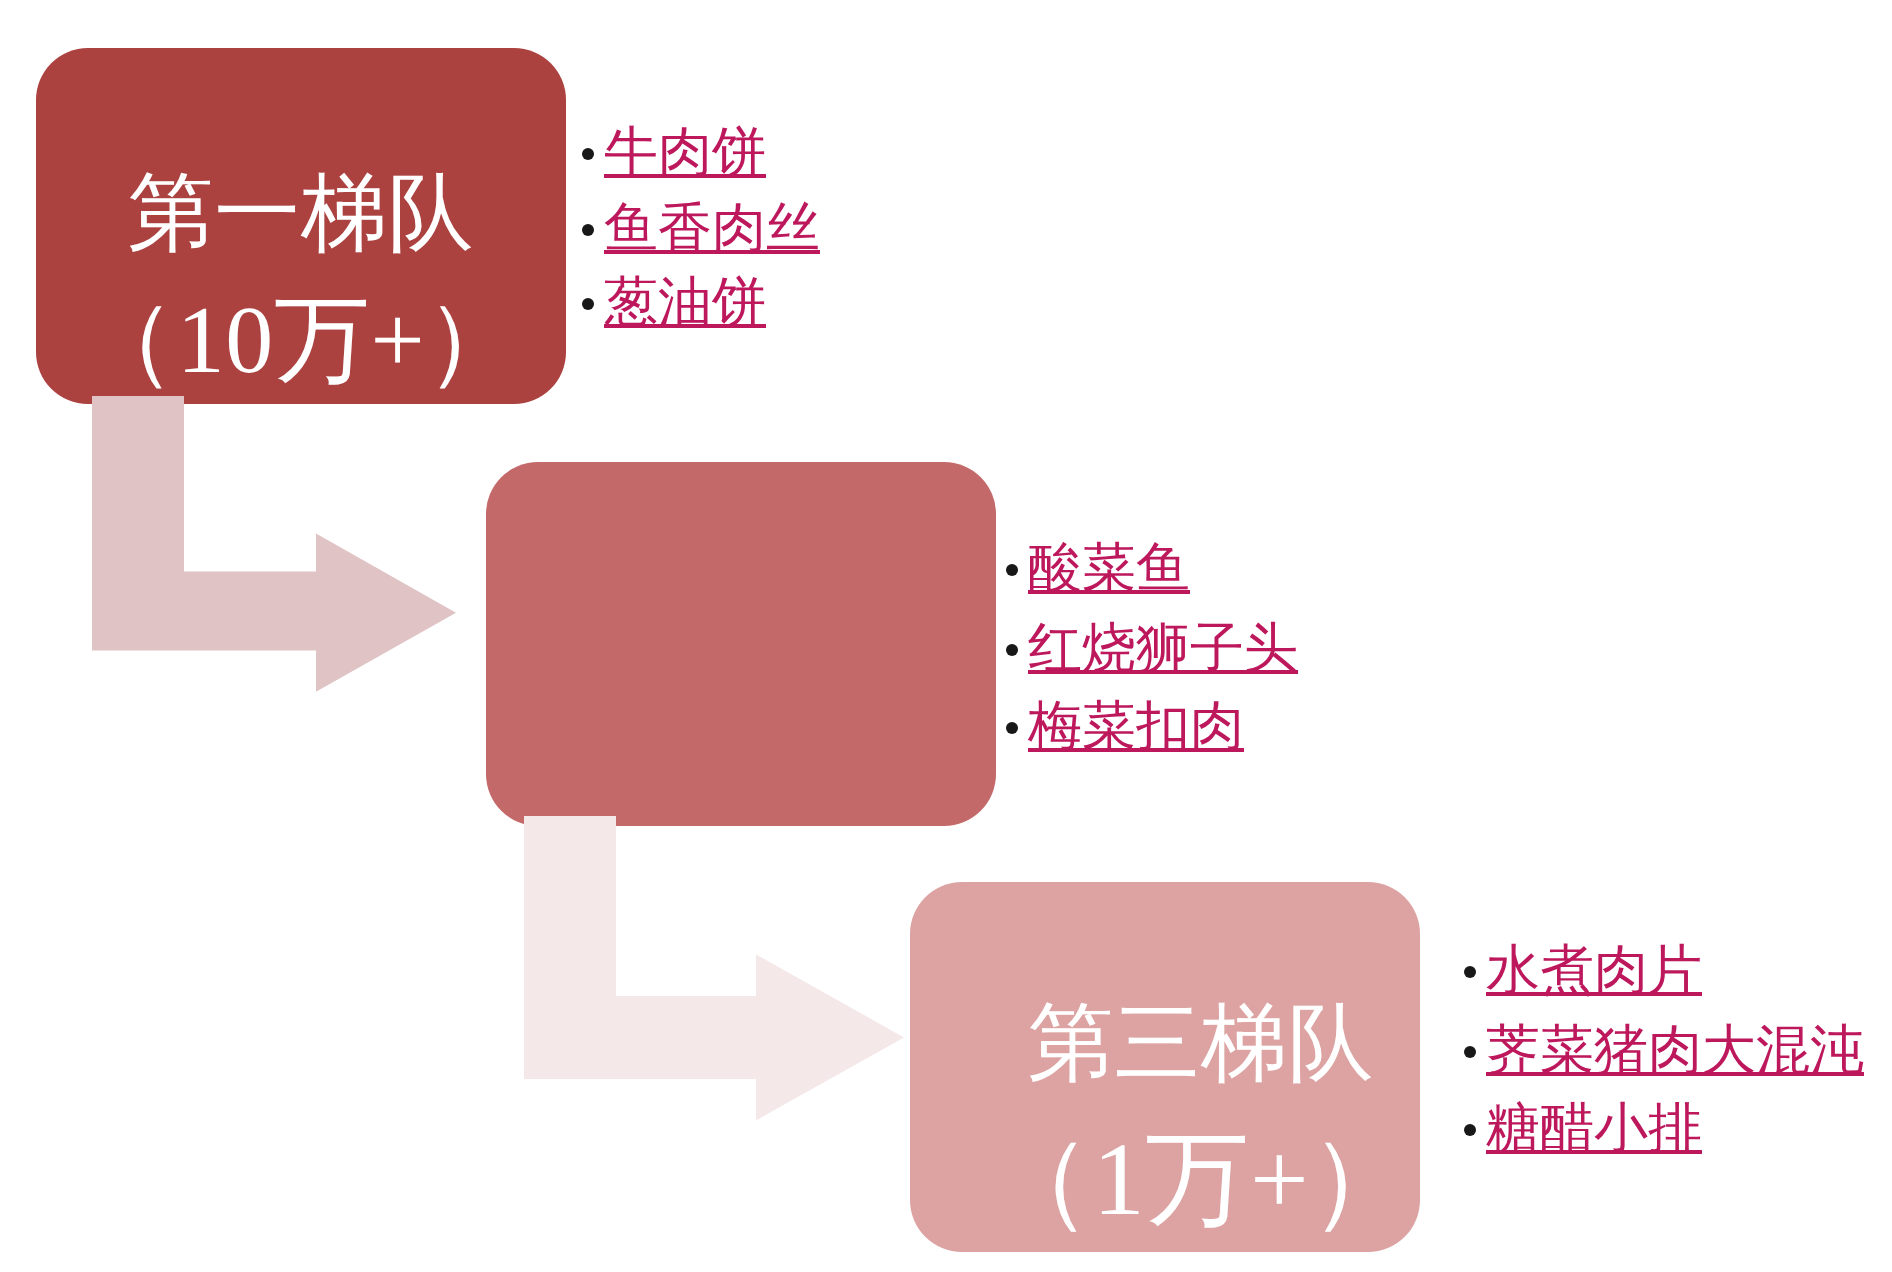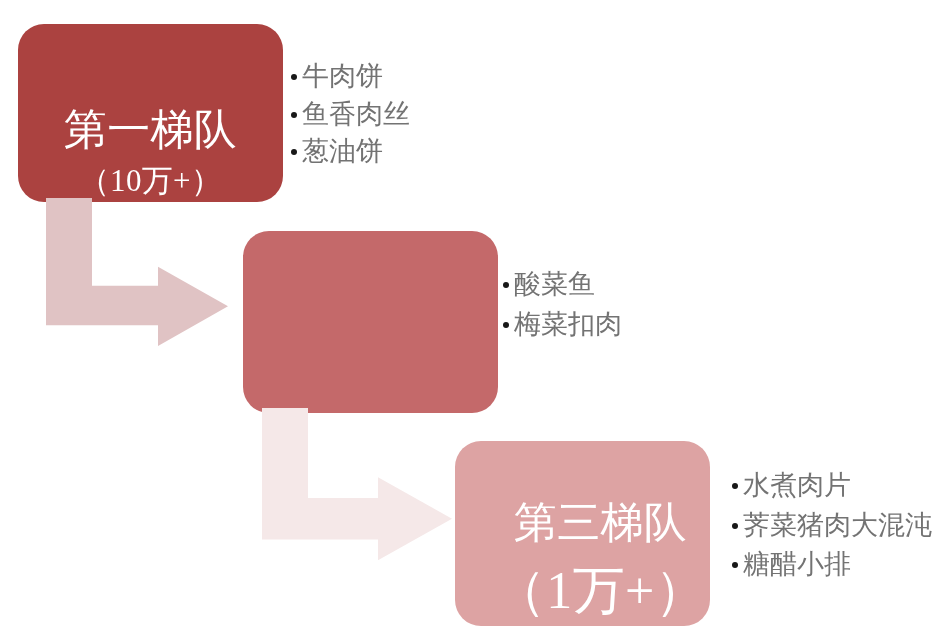--- a/index.html
+++ b/index.html
@@ -43,21 +43,21 @@
     white-space: nowrap;
   }
 
   #box-1 {
     left: 18px;  top: 24px;
     width: 265px; height: 178px;
     background: #ab4240;
     border-radius: 26px;
   }
   #box-1 .tier-title { font-size: 43px; margin-bottom: 2px; }
-  #box-1 .tier-count { font-size: 31px; }
+  #box-1 .tier-count { font-size: 48px; }
 
   #box-2 {
     left: 243px; top: 231px;
     width: 255px; height: 182px;
     background: #c4696a;
     border-radius: 26px;
   }
   #box-2 .tier-title { font-size: 43px; margin-bottom: 6px; }
   #box-2 .tier-count { font-size: 41px; }
 
@@ -78,22 +78,23 @@
 
   #arrow-1 { left: 46px; top: 198px; }
   #arrow-2 { left: 262px; top: 408px; }
 
   
   .bullet-list {
     position: absolute;
     list-style: none;
     margin: 0;
     padding: 0;
-    color: #737373;
+    color: #be185d;
     font-family: "Liberation Serif", "DejaVu Serif", serif;
+    text-decoration: underline;
   }
   .bullet-list li {
     display: flex;
     align-items: baseline;
     white-space: nowrap;
   }
   .bullet-dot {
     display: inline-block;
     width: 6px;
     height: 6px;
@@ -143,20 +144,24 @@
   <div class="tier-box" id="box-2" style="background: rgb(196, 105, 106);">
   </div>
 
   <ul class="bullet-list" id="list-2">
     <li>
       <span class="bullet-dot"></span>
       <span>酸菜鱼</span>
     </li>
     <li>
       <span class="bullet-dot"></span>
+      <span>红烧狮子头</span>
+    </li>
+    <li>
+      <span class="bullet-dot"></span>
       <span>梅菜扣肉</span>
     </li>
   </ul>
 
   <div class="arrow" id="arrow-2">
     <svg width="190" height="152" viewBox="0 0 190 152" xmlns="http://www.w3.org/2000/svg">
       <path d="M 0 0 L 46 0 L 46 104 L 116 104 L 116 80 L 190 128 L 116 176 L 116 152 L 0 152 Z" fill="#f5e8e8" transform="scale(1,0.865)"></path>
     </svg>
   </div>
 

